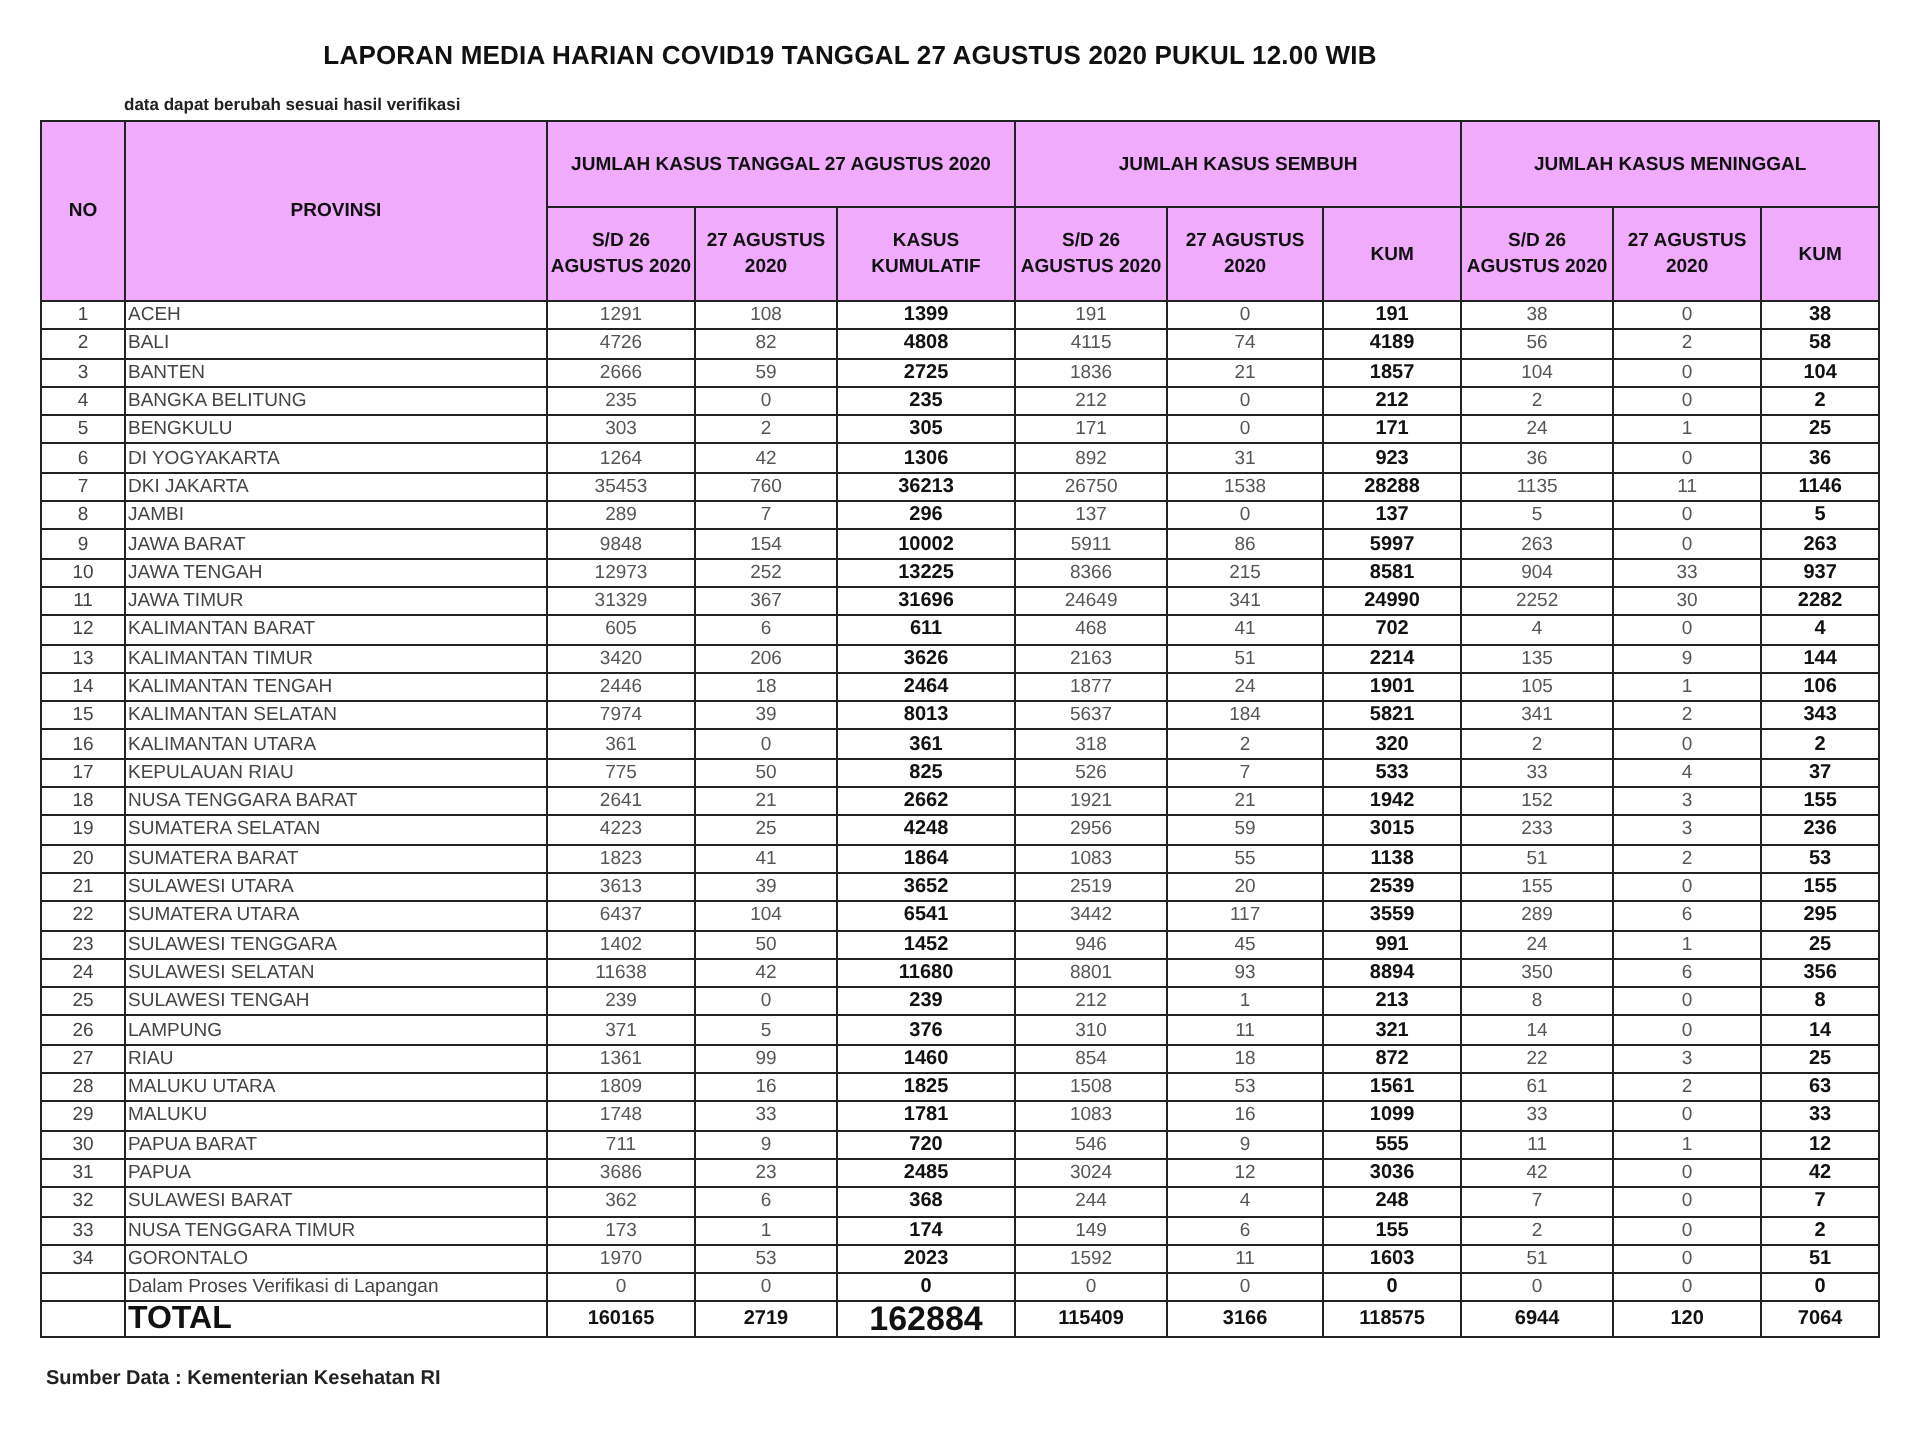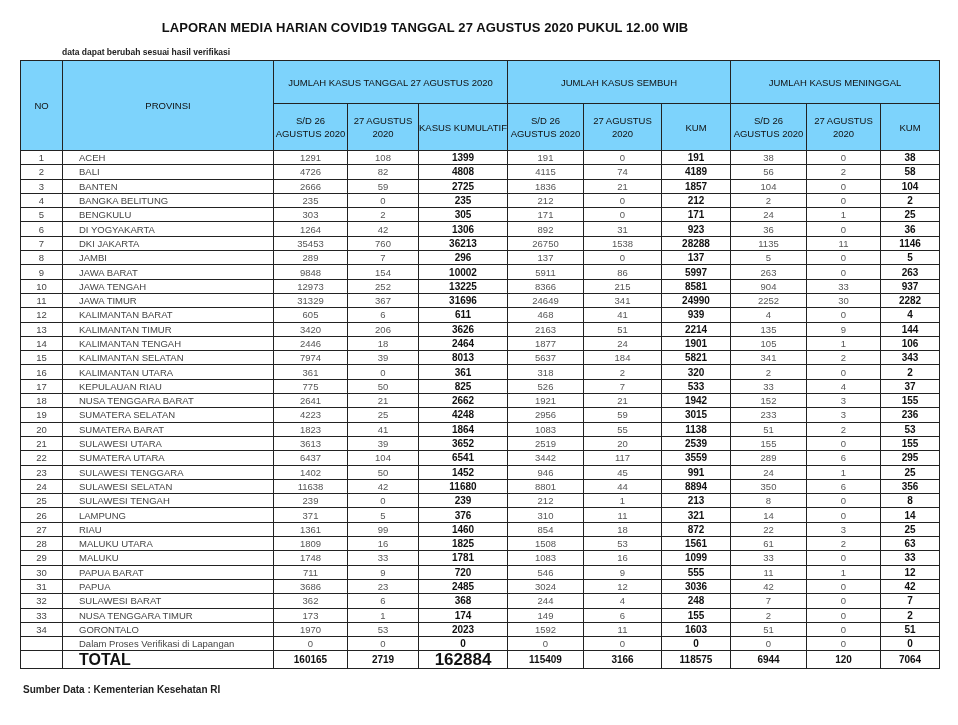--- a/index.html
+++ b/index.html
@@ -1,25 +1,25 @@
 <!DOCTYPE html>
 <html><head>
 <meta charset="utf-8">
 <style>
   html, body { margin: 0; padding: 0; background: #ffffff; }
   body { width: 958px; height: 725px; position: relative; overflow: hidden; font-family: "Liberation Sans", sans-serif; color: #111; }
   .title { position: absolute; left: 0; width: 810px; top: 20px; text-align: center; font-weight: bold; font-size: 13px; letter-spacing: 0.1px; padding-left: 40px; box-sizing: border-box; }
   .subtitle { position: absolute; left: 62px; top: 47px; font-size: 8.5px; font-weight: bold; color: #222; }
   table { position: absolute; left: 20px; top: 60px; border-collapse: collapse; table-layout: fixed; width: 919px; }
   th, td { border: 1px solid #222; padding: 0; }
-  thead th { background: #7dd3fc; font-weight: normal; font-size: 9.5px; text-align: center; vertical-align: middle; line-height: 13px; }
+  thead th { background: #f0abfc; font-weight: bold; font-size: 9.5px; text-align: center; vertical-align: middle; line-height: 13px; }
   thead tr.h1 th { height: 42px; }
   thead tr.h2 th { height: 46px; }
   tbody td { font-family: "Liberation Sans", sans-serif; font-size: 9.5px; height: 13.3px; line-height: 13px; text-align: center; color: #555; }
-  tbody td.prov { text-align: left; padding-left: 16px; color: #444; }
+  tbody td.prov { text-align: left; padding-left: 1px; color: #444; }
   tbody td.no { color: #444; }
   tbody td.b { font-weight: bold; color: #111; font-size: 10px; }
   tbody tr.total td { height: 17px; font-weight: bold; color: #111; font-size: 10px; }
   tbody tr.total td.big { font-size: 17px; }
   tbody tr.total td.prov { font-size: 16px; }
   .footer { position: absolute; left: 23px; top: 684px; font-size: 10px; font-weight: bold; color: #222; }
 </style>
 </head>
 <body>
 
@@ -205,21 +205,21 @@
         <td class="b">2282</td>
       </tr>
       <tr>
         <td class="no">12</td>
         <td class="prov">KALIMANTAN BARAT</td>
         <td>605</td>
         <td>6</td>
         <td class="b">611</td>
         <td>468</td>
         <td>41</td>
-        <td class="b">939</td>
+        <td class="b">702</td>
         <td>4</td>
         <td>0</td>
         <td class="b">4</td>
       </tr>
       <tr>
         <td class="no">13</td>
         <td class="prov">KALIMANTAN TIMUR</td>
         <td>3420</td>
         <td>206</td>
         <td class="b">3626</td>
@@ -360,21 +360,21 @@
         <td>1</td>
         <td class="b">25</td>
       </tr>
       <tr>
         <td class="no">24</td>
         <td class="prov">SULAWESI SELATAN</td>
         <td>11638</td>
         <td>42</td>
         <td class="b">11680</td>
         <td>8801</td>
-        <td>44</td>
+        <td>93</td>
         <td class="b">8894</td>
         <td>350</td>
         <td>6</td>
         <td class="b">356</td>
       </tr>
       <tr>
         <td class="no">25</td>
         <td class="prov">SULAWESI TENGAH</td>
         <td>239</td>
         <td>0</td>

